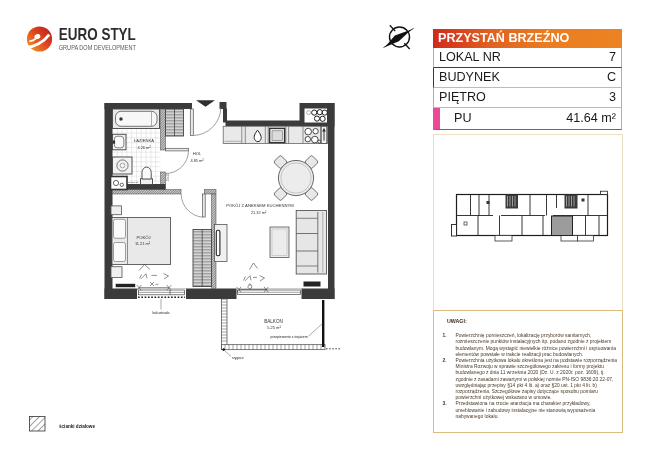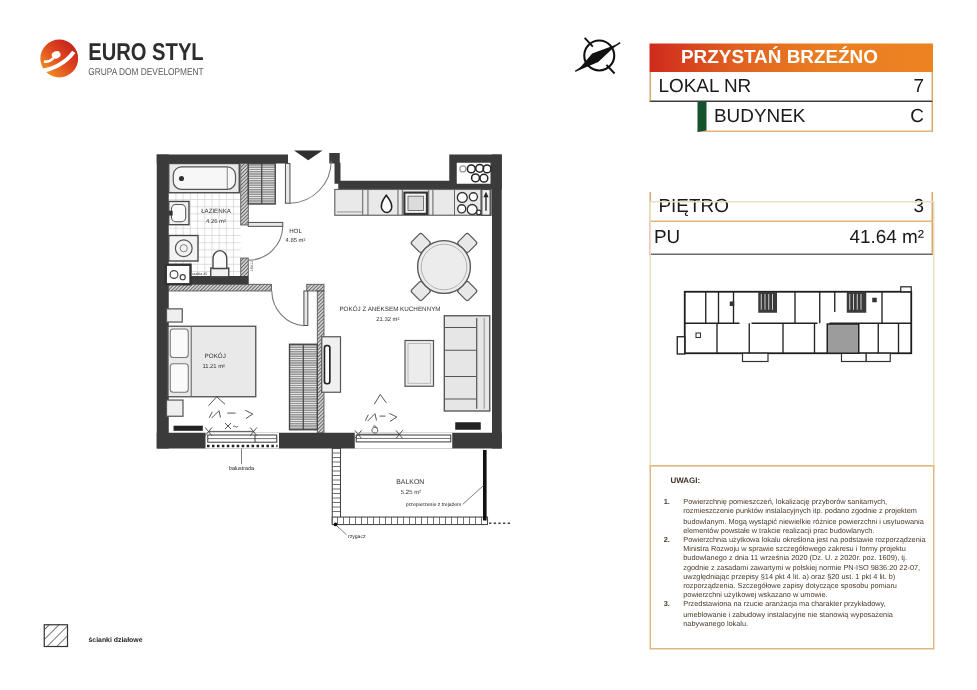--- a/index.html
+++ b/index.html
@@ -392,29 +392,29 @@
 <text x="168.8" y="181" font-size="2.7" fill="#555" transform="rotate(-90 168.8 181)">16x11</text>
 
 <g>
   <rect x="29.5" y="416.5" width="15.5" height="14.5" fill="url(#legendhatch)" stroke="#333" stroke-width="0.8"></rect>
   <text x="59" y="428" font-size="4.6" fill="#222" font-weight="bold">ścianki działowe</text>
 </g>
 </svg>
 
 <div class="abs" style="left:433px;top:28.5px;width:189px;font-size:12.6px;color:#1a1a1a;">
 
-  <div style="height:19.5px;line-height:19.5px;background:linear-gradient(to right,#cf2a1c,#e06020 30%,#ea7d21 60%,#ec8322);color:#fff;font-weight:bold;padding-left:21px;">PRZYSTAŃ BRZEŹNO</div>
+  <div style="height:19.5px;line-height:19.5px;background:linear-gradient(to right,#cf2a1c,#e06020 30%,#ea7d21 60%,#ec8322);color:#fff;font-weight:bold;padding-left:5px;">PRZYSTAŃ BRZEŹNO</div>
 
   <div style="height:19px;line-height:19px;font-weight:normal;border-left:1px solid #d8a868;border-right:1px solid #d8a868;border-bottom:1.8px solid #3d3d3d;padding:0 5px;position:relative;">LOKAL NR<span style="position:absolute;right:5px;">7</span></div>
 
-  <div style="height:19.2px;line-height:19.2px;border-left:6px solid #14532d;border-right:1px solid #d8a868;border-bottom:1px solid #e3b37e;padding:0 5px;position:relative;margin-left:32px;">BUDYNEK<span style="position:absolute;right:5px;">C</span></div>
-
-  <div style="height:19.2px;line-height:19.2px;border-left:1px solid #d8a868;border-right:1px solid #d8a868;border-bottom:1px solid #e3b37e;padding:0 5px;position:relative;margin-top:40px;">PIĘTRO<span style="position:absolute;right:5px;">3</span></div>
-
-  <div style="height:21px;line-height:21px;border-left:1px solid #ec4899;border-right:1px solid #d8a868;border-bottom:1.6px solid #6a6a6a;padding:0 2px;position:relative;">PU<span style="position:absolute;right:5px;">41.64&nbsp;m²</span></div>
+  <div style="height:19.2px;line-height:19.2px;border-left:1px solid #14532d;border-right:1px solid #d8a868;border-bottom:1px solid #e3b37e;padding:0 5px;position:relative;">BUDYNEK<span style="position:absolute;right:5px;">C</span></div>
+
+  <div style="height:19.2px;line-height:19.2px;border-left:1px solid #d8a868;border-right:1px solid #d8a868;border-bottom:1px solid #e3b37e;padding:0 5px;position:relative;">PIĘTRO<span style="position:absolute;right:5px;">3</span></div>
+
+  <div style="height:21px;line-height:21px;border-left:7px solid #ec4899;border-right:1px solid #d8a868;border-bottom:1.6px solid #6a6a6a;padding:0 14px;position:relative;">PU<span style="position:absolute;right:5px;">41.64&nbsp;m²</span></div>
 </div>
 
 <div class="abs" style="left:433px;top:133.5px;width:188px;height:175px;border:1px solid #ece0c4;"></div>
 
 <svg class="abs" style="left:433px;top:133.5px" width="190" height="177" viewBox="0 0 190 177">
 
   <rect x="23.5" y="60.5" width="151" height="41" fill="#fff" stroke="#1d1d1d" stroke-width="1.2"></rect>
 
   <rect x="18.5" y="90.5" width="5" height="11.5" fill="#fff" stroke="#222" stroke-width="0.9"></rect>
 

